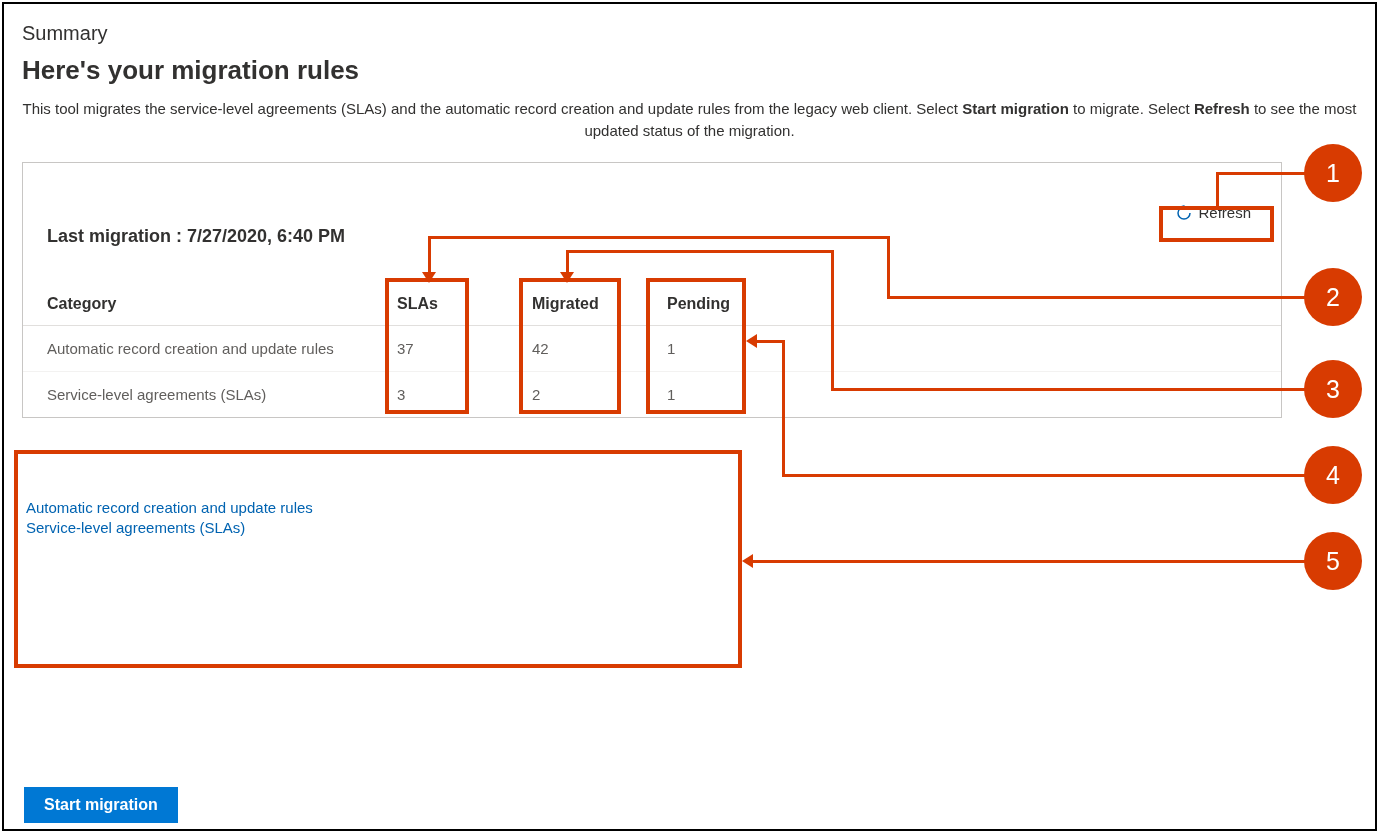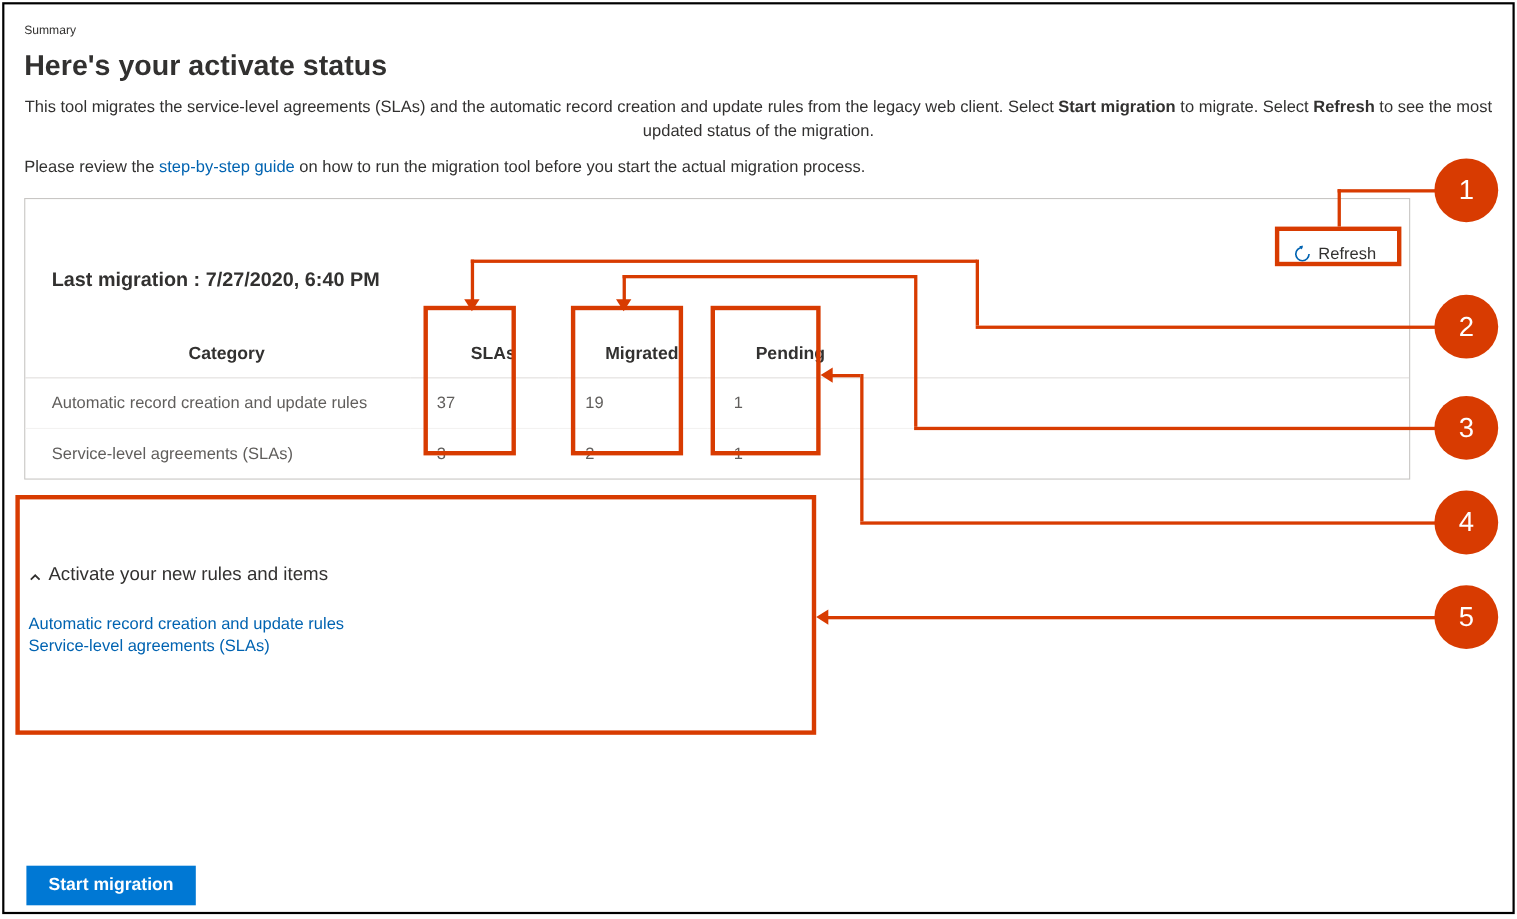--- a/index.html
+++ b/index.html
@@ -12,21 +12,21 @@
       position: relative;
       overflow: hidden;
     }
     .frame {
       border: 2px solid #000;
       margin: 2px;
       height: 829px;
       padding: 18px 18px 14px 18px;
       position: relative;
     }
-    .small-label { font-size: 11px; color: #323130; }
+    .small-label { font-size: 20px; color: #323130; }
     h1.title { font-size: 26px; font-weight: 700; margin-top: 10px; }
     .intro { font-size: 15px; margin-top: 12px; line-height: 1.45; text-align: center; }
     .intro b { font-weight: 700; }
     .review { font-size: 15px; margin-top: 12px; }
     a.link { color: #0063b1; text-decoration: none; }
 
     .status-card {
       border: 1px solid #c8c6c4;
       margin-top: 20px;
       width: 1260px;
@@ -51,21 +51,21 @@
       width: 16px; height: 16px;
       display: inline-block;
     }
 
     table.data {
       width: 100%;
       border-collapse: collapse;
       margin-top: 28px;
     }
     table.data th {
-      text-align: center;
+      text-align: left;
       font-weight: 700;
       font-size: 16px;
       padding: 10px 8px 12px 24px;
       border-bottom: 1px solid #e1dfdd;
     }
     table.data td {
       text-align: left;
       font-size: 15px;
       color: #605e5c;
       padding: 14px 8px 14px 24px;
@@ -139,35 +139,30 @@
       border-right: 7px solid transparent;
       border-top: 11px solid #d83b01;
     }
   </style>
 </head>
 <body>
 
 <div class="frame">
 
   <div class="small-label">Summary</div>
-  <h1 class="title">Here's your activate status</h1>
+  <h1 class="title">Here's your migration rules</h1>
 
   <p class="intro">
     <span>This tool migrates the service-level agreements (SLAs) and the automatic record creation and update rules from the legacy web client. Select </span>
     <b>Start migration</b>
     <span> to migrate. Select </span>
     <b>Refresh</b>
     <span> to see the most updated status of the migration.</span>
   </p>
 
-  <p class="review">
-    <span>Please review the </span>
-    <a href="#" class="link">step-by-step guide</a>
-    <span> on how to run the migration tool before you start the actual migration process.</span>
-  </p>
 
   <div class="status-card">
     <div class="card-top">
       <div class="last-mig">Last migration : 7/27/2020, 6:40 PM</div>
       <div class="refresh-btn">
         <span class="refresh-icon">
           <svg viewBox="0 0 16 16" width="16" height="16">
               <path d="M8 2 A6 6 0 1 0 14 8" fill="none" stroke="#0063b1" stroke-width="1.5"></path>
               <path d="M8 0 L8 4 L5 2 Z" fill="#0063b1" transform="rotate(20 8 2)"></path>
             </svg>
@@ -183,44 +178,36 @@
           <th class="col-num">SLAs</th>
           <th class="col-num">Migrated</th>
           <th class="col-num">Pending</th>
           <th></th>
         </tr>
       </thead>
       <tbody>
         <tr>
           <td>Automatic record creation and update rules</td>
           <td>37</td>
-          <td>19</td>
+          <td>42</td>
           <td>1</td>
           <td></td>
         </tr>
         <tr>
           <td>Service-level agreements (SLAs)</td>
           <td>3</td>
           <td>2</td>
           <td>1</td>
           <td></td>
         </tr>
       </tbody>
     </table>
   </div>
 
   <div class="next-step">
-    <div class="ns-title">
-      <span class="chev-icon">
-        <svg viewBox="0 0 12 12" width="12" height="12">
-            <path d="M2 8 L6 4 L10 8" fill="none" stroke="#323130" stroke-width="1.6"></path>
-          </svg>
-      </span>
-      <span>Activate your new rules and items</span>
-    </div>
     <div class="ns-body">
     </div>
     <div class="ns-links">
       <a href="#" class="link">Automatic record creation and update rules</a>
       <a href="#" class="link">Service-level agreements (SLAs)</a>
     </div>
   </div>
 
   <button class="start-btn">Start migration</button>
 

